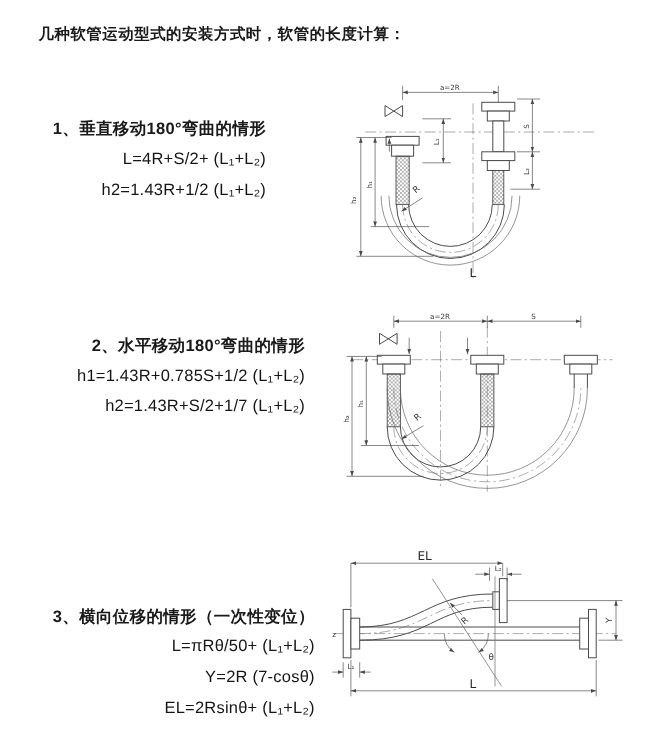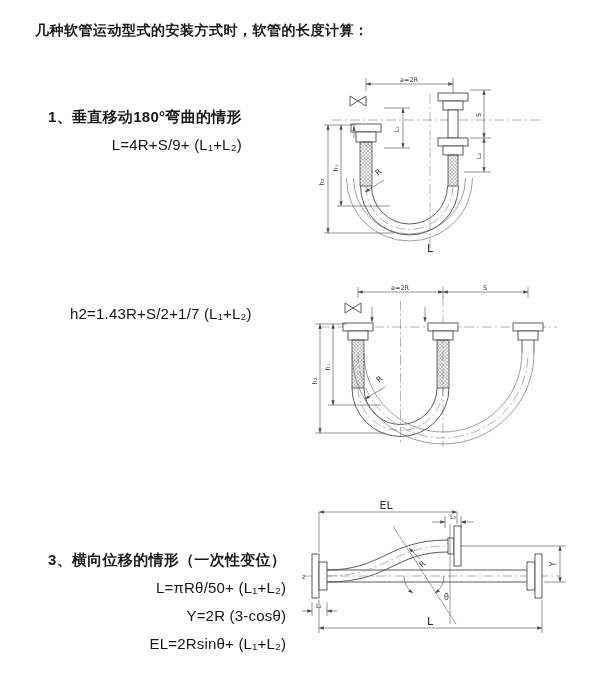--- a/index.html
+++ b/index.html
@@ -26,31 +26,34 @@
   .cl{stroke:#777;stroke-width:.55;fill:none;stroke-dasharray:10 3 2 3;}
   .part{fill:#ffffff;stroke:#4a4a4a;stroke-width:.9;}
 </style>
 </head>
 <body>
 
 <div class="title">几种软管运动型式的安装方式时，软管的长度计算：</div>
 
 <div class="sec" style="top:108px">
   <div class="heading">1、垂直移动180°弯曲的情形</div>
-  <div class="formula">L=4R+S/9+ (L₁+L₂)</div>
+  <div class="formula">L=4R+S/2+ (L₁+L₂)</div>
+  <div class="formula">h2=1.43R+1/2 (L₁+L₂)</div>
 </div>
 
 <div class="sec" style="top:305px">
+  <div class="heading">2、水平移动180°弯曲的情形</div>
+  <div class="formula">h1=1.43R+0.785S+1/2 (L₁+L₂)</div>
   <div class="formula">h2=1.43R+S/2+1/7 (L₁+L₂)</div>
 </div>
 
 <div class="sec" style="top:551px">
   <div class="heading">3、横向位移的情形（一次性变位）</div>
   <div class="formula">L=πRθ/50+ (L₁+L₂)</div>
-  <div class="formula">Y=2R (3-cosθ)</div>
+  <div class="formula">Y=2R (7-cosθ)</div>
   <div class="formula">EL=2Rsinθ+ (L₁+L₂)</div>
 </div>
 
 <svg style="left:298px;top:74px" width="272" height="188" viewBox="0 0 272 188">
   <defs>
     <marker id="ar1" viewBox="0 0 10 8" refX="9" refY="4" markerWidth="9" markerHeight="7" orient="auto-start-reverse">
       <path d="M0,0.8 L9,4 L0,7.2 z" fill="#4a4a4a"></path>
     </marker>
     <pattern id="hp1" width="3.5" height="3.5" patternUnits="userSpaceOnUse">
       <path d="M0,0 L3.5,3.5 M3.5,0 L0,3.5" stroke="#6b6b6b" stroke-width="0.45"></path>

